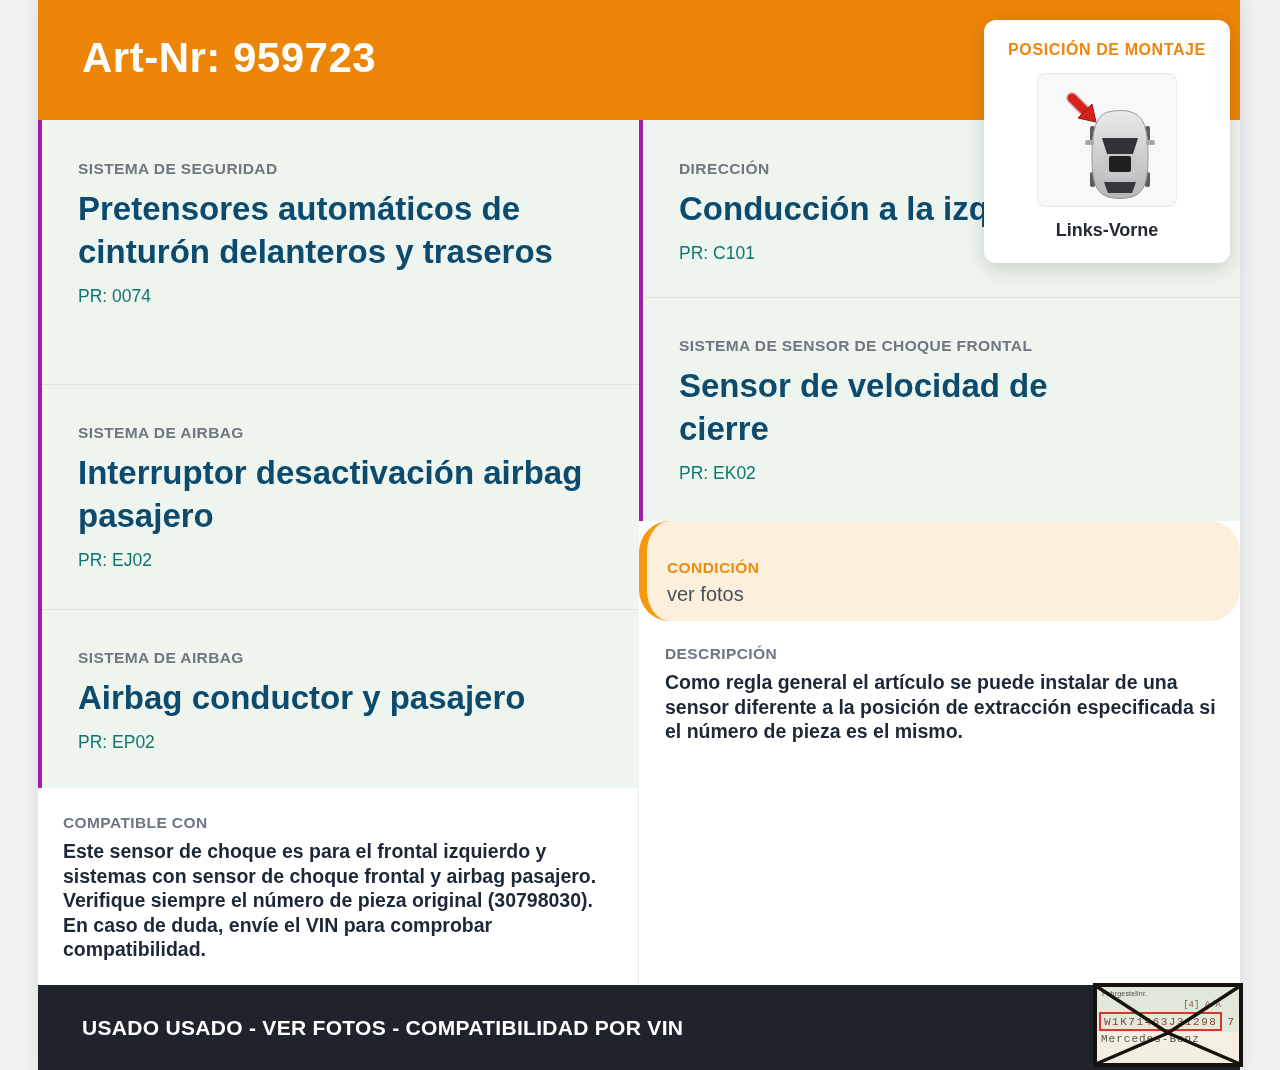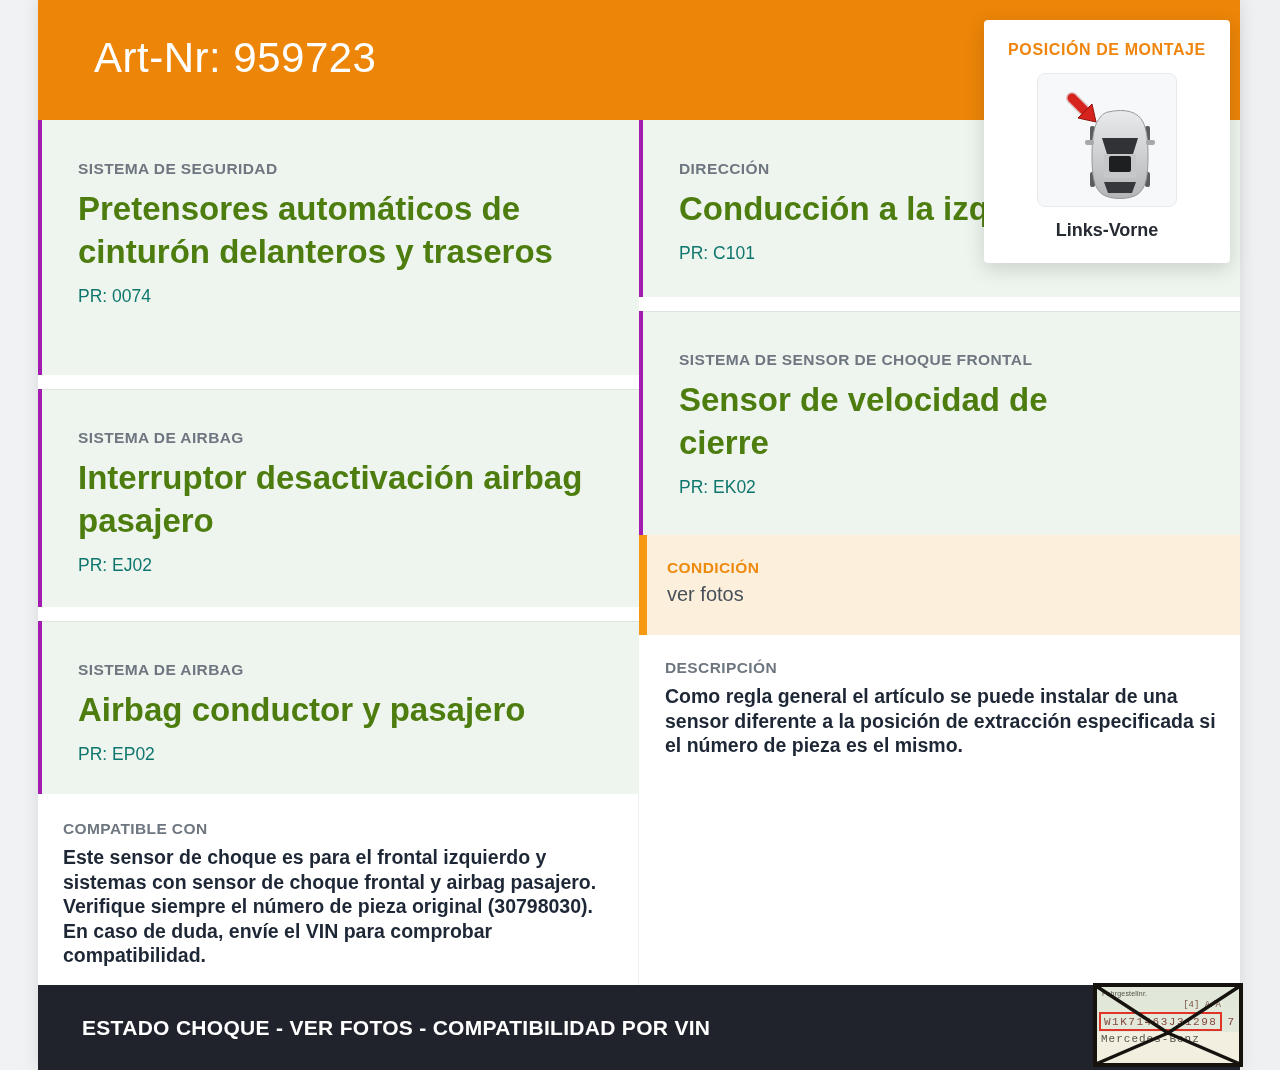--- a/index.html
+++ b/index.html
@@ -13,65 +13,65 @@
   .page{position:relative;width:1280px;height:1070px;}
   .content{
     position:absolute;left:38px;top:0;width:1202px;height:1070px;
     background:#ffffff;box-shadow:0 0 16px rgba(0,0,0,.10);
   }
   
   .header{
     height:120px;background:#EC8508;display:flex;align-items:center;
   }
   .header h1{
-    margin:12px;padding:0 0 4px 44px;color:#ffffff;
-    font-size:42px;font-weight:400;letter-spacing:.5px;
+    margin:0;padding:0 0 4px 44px;color:#ffffff;
+    font-size:42px;font-weight:700;letter-spacing:.5px;
   }
   
   .cols{display:flex;height:865px;}
   .col{width:601px;box-sizing:border-box;display:flex;flex-direction:column;}
   .card{
     box-sizing:border-box;background:#EDF5EE;border-left:4px solid #a21caf;
     padding:40px 28px 0 36px;
   }
-  .card.sep{box-shadow:inset 0 1px 0 #dce6dc;margin-top:14px;}
+  .card.sep{box-shadow:inset 0 1px 0 #dce6dc;}
   .label{
     font-size:15.5px;font-weight:700;letter-spacing:.4px;color:#6E7680;
   }
   .label.orange{color:#EE8A0D;}
   .card h2{
-    margin:9px 0 0 0;font-size:33px;line-height:43px;font-weight:700;color:#4d7c0f;
+    margin:9px 0 0 0;font-size:33px;line-height:43px;font-weight:700;color:#0c4a6e;
   }
   .pr{margin-top:13px;font-size:17.5px;color:#0f766e;}
   .white-sec{box-sizing:border-box;background:#ffffff;}
   .bodytext{
     margin-top:7px;font-size:19.5px;line-height:24.5px;font-weight:700;color:#1E2735;
   }
   
   .l1{height:264px;}
   .l2{height:225px;}
   .l3{height:179px;}
   .compatible{height:197px;padding:26px 36px 8px 25px;border-right:1px solid #ECEEF0;}
   .compatible .bodytext{max-width:540px;}
   
   .r1{height:177px;}
   .r2{height:224px;}
   .r1 h2{white-space:nowrap;}
   .r2 h2{max-width:440px;}
   .condition{
     height:100px;box-sizing:border-box;background:#FCEFDC;
-    border-left:8px solid #F79812;padding:24px 20px 0 20px;
+    border-left:8px solid #F79812;padding:38px 20px 0 20px;border-radius:31px;
   }
   .condition .value{margin-top:6px;font-size:20px;color:#474F59;}
   .description{height:347px;padding:24px 24px 0 26px;}
   .description .bodytext{max-width:562px;}
   
   .mount-card{
     position:absolute;left:984px;top:20px;width:246px;height:243px;z-index:5;
-    background:#ffffff;border-radius:4px;box-shadow:0 6px 20px rgba(0,0,0,.15);
+    background:#ffffff;border-radius:12px;box-shadow:0 6px 20px rgba(0,0,0,.15);
     box-sizing:border-box;padding-top:21px;text-align:center;
   }
   .mount-card .m-title{
     font-size:16px;font-weight:700;letter-spacing:.6px;color:#EF850D;
   }
   .mount-box{
     width:140px;height:134px;margin:14px auto 0 auto;box-sizing:border-box;
     background:#F7F8F9;border:1px solid #E7E9EB;border-radius:8px;overflow:hidden;
   }
   .m-caption{margin-top:13px;font-size:18px;font-weight:700;color:#262B33;}
@@ -162,21 +162,21 @@
           <div class="value">ver fotos</div>
         </div>
         <div class="white-sec description">
           <div class="label">DESCRIPCIÓN</div>
           <div class="bodytext">Como regla general el artículo se puede instalar de una sensor diferente a la posición de extracción especificada si el número de pieza es el mismo.</div>
         </div>
       </div>
     </div>
 
     <div class="footer">
-      <div class="f-text">ESTADO CHOQUE - VER FOTOS - COMPATIBILIDAD POR VIN</div>
+      <div class="f-text">USADO USADO - VER FOTOS - COMPATIBILIDAD POR VIN</div>
     </div>
   </div>
 
   <div class="mount-card">
     <div class="m-title">POSICIÓN DE MONTAJE</div>
     <div class="mount-box">
       <svg width="138" height="132" viewBox="0 0 138 132">
         <defs>
           <linearGradient id="carGrad" x1="0" y1="0" x2="0" y2="1">
             <stop offset="0" stop-color="#e9eaeb"></stop>

